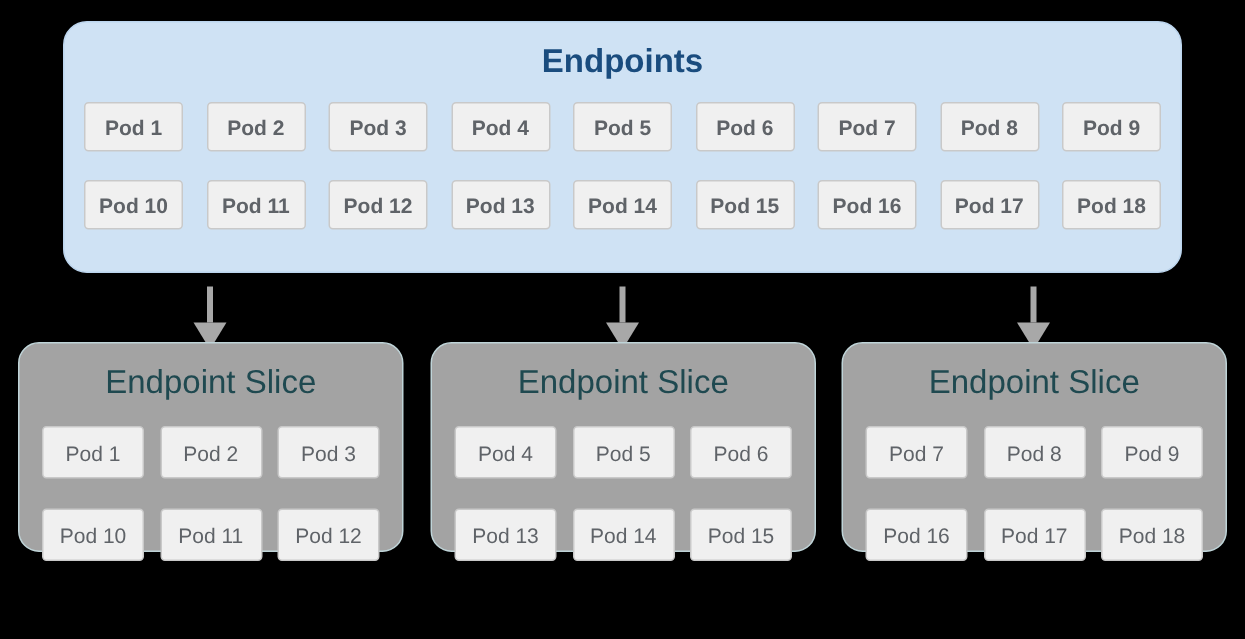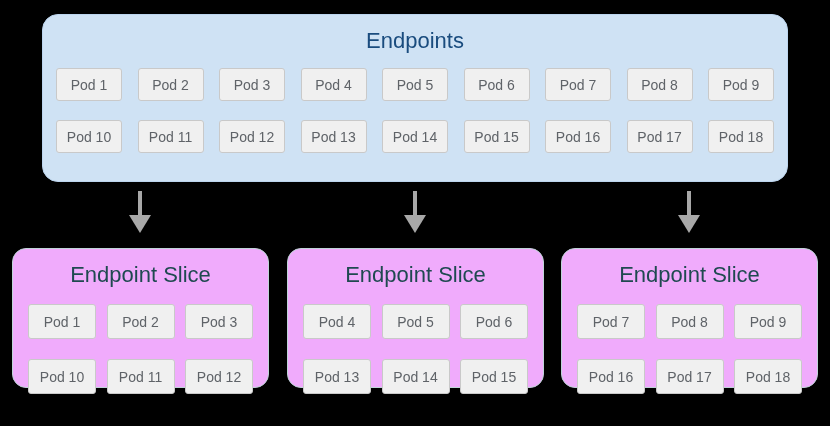--- a/index.html
+++ b/index.html
@@ -12,20 +12,21 @@
   .canvas { position: relative; width: 830px; height: 426px; background: #000000; }
 
   
   .endpoints-box {
     position: absolute; left: 42px; top: 14px;
     width: 746px; height: 168px;
     background: #cfe2f4;
     border: 1px solid #bcd5ee;
     border-radius: 16px;
     box-sizing: border-box;
+    font-weight: bold;
   }
   .endpoints-title {
     margin-top: 13px;
     text-align: center;
     font-size: 22px;
     line-height: 26px;
     color: #1a4c7e;
   }
   .ep-pod-row {
     display: flex; justify-content: space-between;
@@ -54,23 +55,23 @@
     border-left: 11px solid transparent;
     border-right: 11px solid transparent;
     border-top: 18px solid #a8a8a8;
   }
   .arrow-1 { left: 129px; }
   .arrow-2 { left: 404px; }
   .arrow-3 { left: 678px; }
 
   
   .slice-box {
-    position: absolute; top: 248px;
+    position: absolute; top: 228px;
     width: 257px; height: 140px;
-    background: #f0abfc;
+    background: #a3a3a3;
     border: 1px solid #bfd4d8;
     border-radius: 14px;
     box-sizing: border-box;
   }
   .slice-1 { left: 12px; }
   .slice-2 { left: 287px; }
   .slice-3 { left: 561px; }
   .slice-title {
     margin-top: 13px;
     text-align: center;

